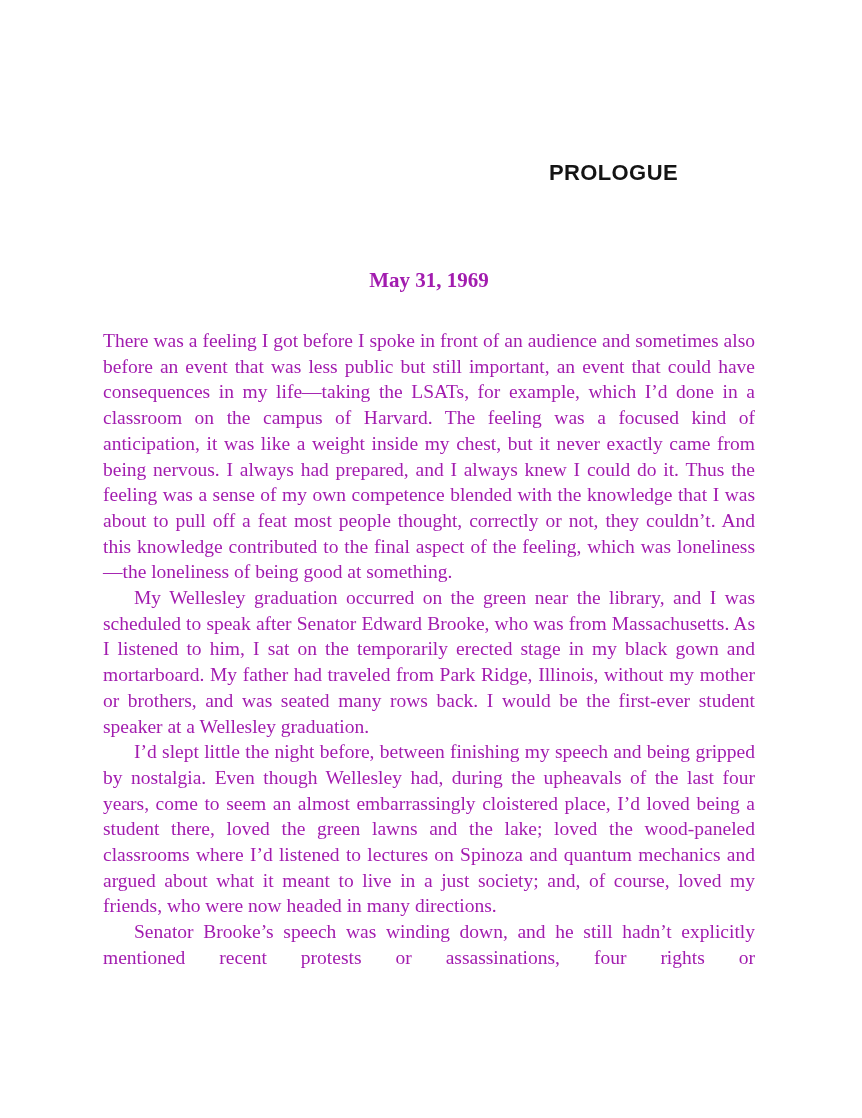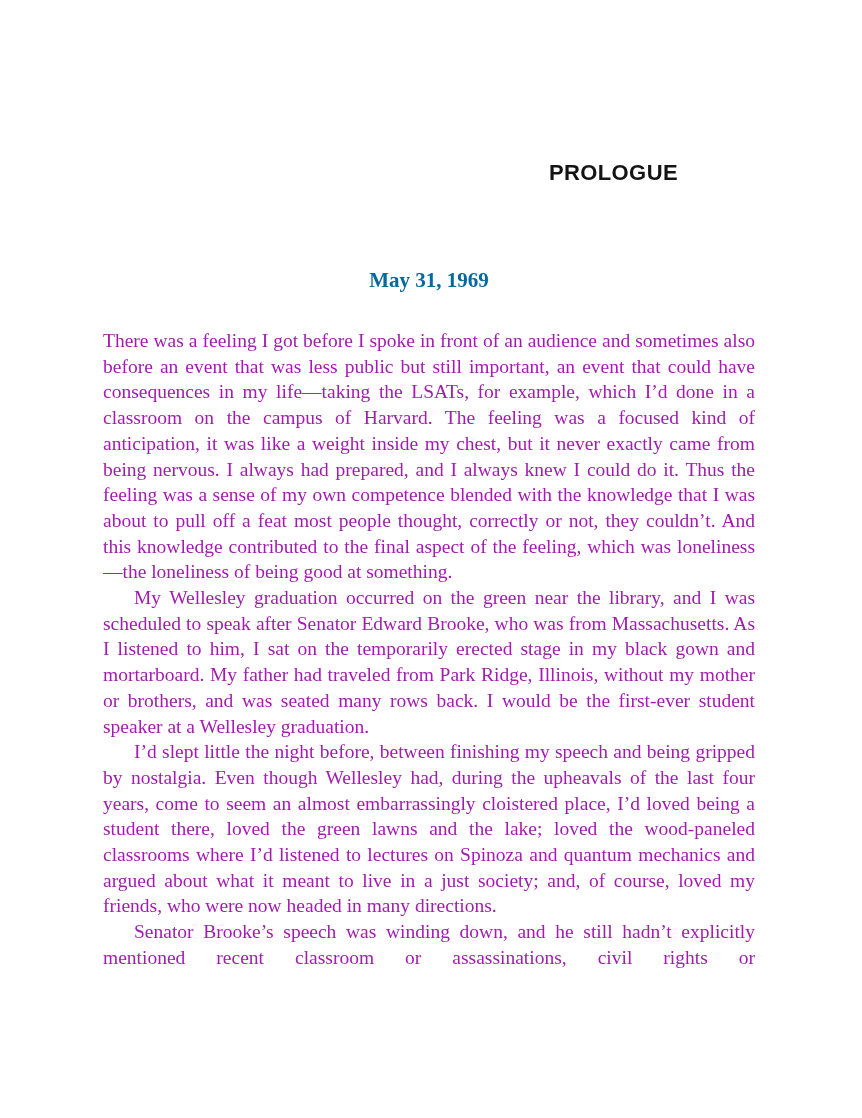--- a/index.html
+++ b/index.html
@@ -32,21 +32,21 @@
     letter-spacing: 0.4px;
     color: #141414;
   }
   .date-heading {
     margin: 84px 0 0 0;
     text-align: center;
     font-family: "Liberation Serif", serif;
     font-weight: 700;
     font-size: 21px;
     line-height: 24px;
-    color: #0369a1;
+    color: #a21caf;
   }
   .para {
     margin: 0;
     font-family: "Liberation Serif", serif;
     font-size: 19.5px;
     line-height: 25.7px;
     text-align: justify;
     color: #a21caf;
   }
   .para.first-para {
@@ -63,15 +63,15 @@
 </head>
 <body>
 
 <div class="page">
   <div class="text-column">
     <div class="chapter-heading">PROLOGUE</div>
     <div class="date-heading">May 31, 1969</div>
     <p class="para first-para">There was a feeling I got before I spoke in front of an audience and sometimes also before an event that was less public but still important, an event that could have consequences in my life—taking the LSATs, for example, which I’d done in a classroom on the campus of Harvard. The feeling was a focused kind of anticipation, it was like a weight inside my chest, but it never exactly came from being nervous. I always had prepared, and I always knew I could do it. Thus the feeling was a sense of my own competence blended with the knowledge that I was about to pull off a feat most people thought, correctly or not, they couldn’t. And this knowledge contributed to the final aspect of the feeling, which was loneliness—the loneliness of being good at something.</p>
     <p class="para indented">My Wellesley graduation occurred on the green near the library, and I was scheduled to speak after Senator Edward Brooke, who was from Massachusetts. As I listened to him, I sat on the temporarily erected stage in my black gown and mortarboard. My father had traveled from Park Ridge, Illinois, without my mother or brothers, and was seated many rows back. I would be the first-ever student speaker at a Wellesley graduation.</p>
     <p class="para indented">I’d slept little the night before, between finishing my speech and being gripped by nostalgia. Even though Wellesley had, during the upheavals of the last four years, come to seem an almost embarrassingly cloistered place, I’d loved being a student there, loved the green lawns and the lake; loved the wood-paneled classrooms where I’d listened to lectures on Spinoza and quantum mechanics and argued about what it meant to live in a just society; and, of course, loved my friends, who were now headed in many directions.</p>
-    <p class="para indented cut-off">Senator Brooke’s speech was winding down, and he still hadn’t explicitly mentioned recent classroom or assassinations, civil rights or</p>
+    <p class="para indented cut-off">Senator Brooke’s speech was winding down, and he still hadn’t explicitly mentioned recent protests or assassinations, four rights or</p>
   </div>
 </div>
 
 </body></html>

